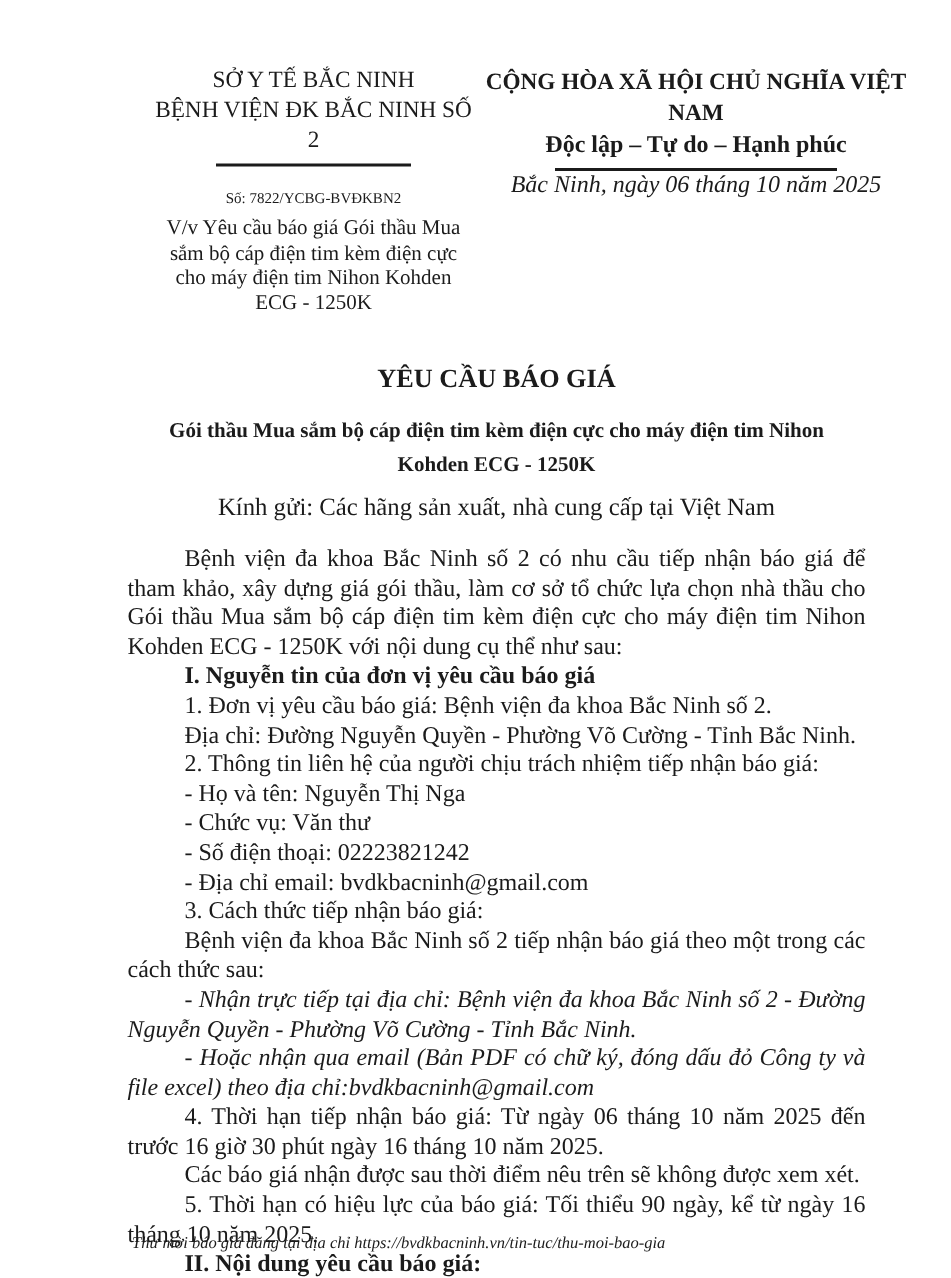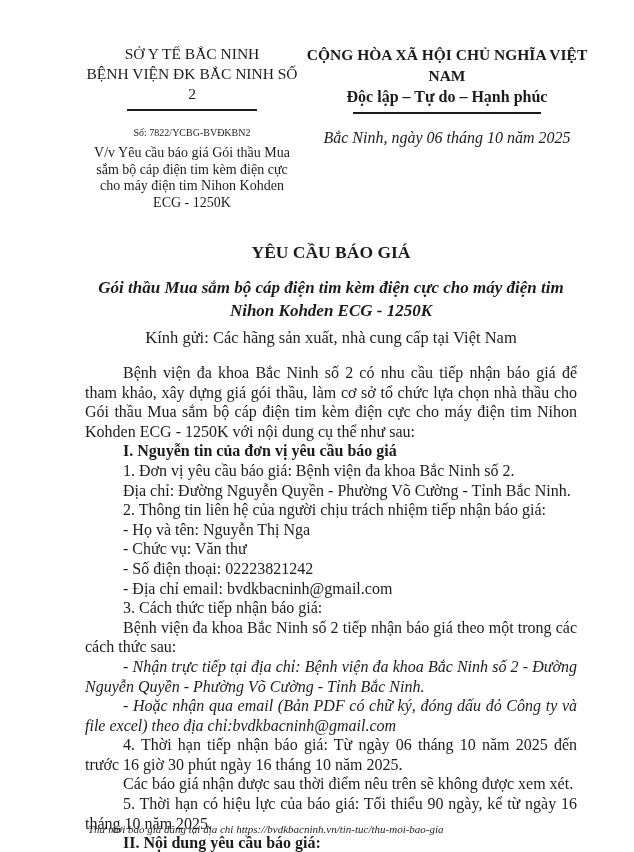--- a/index.html
+++ b/index.html
@@ -9,39 +9,39 @@
     background:#ffffff;
     color:#1b1b1b;
     font-family:"Liberation Serif","DejaVu Serif",serif;
     overflow:hidden;
     margin:0 auto;
     box-sizing:border-box;
   }
   
   .header-row{
     display:flex;
-    justify-content:center;
-    padding:44px 40px 0 82px;
+    justify-content:flex-end;
+    padding:44px 24px 0 82px;
   }
   .header-left{width:218px;text-align:center;}
   .header-right{width:292px;text-align:center;}
   .org-parent{font-size:15.5px;line-height:20px;}
   .org-name{font-size:15.5px;font-weight:normal;line-height:20px;}
   .rule{height:2px;background:#1b1b1b;margin:5px auto 0 auto;}
   .rule-left{width:130px;}
   .rule-right{width:188px;}
   .doc-number{font-size:10px;line-height:20px;margin-top:12px;}
   .doc-subject{font-size:14px;line-height:16.5px;margin-top:2px;padding:0 2px;}
   .national-title{font-size:15.5px;font-weight:bold;line-height:21px;}
   .national-motto{font-size:16px;font-weight:bold;line-height:21px;}
-  .date-line{font-size:16px;font-style:italic;margin-top:14px;line-height:20px;}
+  .date-line{font-size:16px;font-style:italic;line-height:20px;}
   
   .title-block{padding:0 57px 0 85px;text-align:center;}
   .doc-title{font-size:17.5px;font-weight:bold;margin-top:30px;line-height:22px;}
-  .doc-subtitle{font-size:17px;font-weight:bold;margin-top:13px;line-height:23px;padding:0 4px;font-style:italic;}
+  .doc-subtitle{font-size:14px;font-weight:bold;margin-top:13px;line-height:23px;padding:0 4px;}
   .salutation{font-size:16.5px;margin-top:5px;line-height:22px;}
   
   .body-text{
     padding:14px 57px 0 85px;
     font-size:16px;
     line-height:19.6px;
     text-align:justify;
   }
   .body-text p{margin:0;text-indent:38px;}
   .bold{font-weight:bold;}

